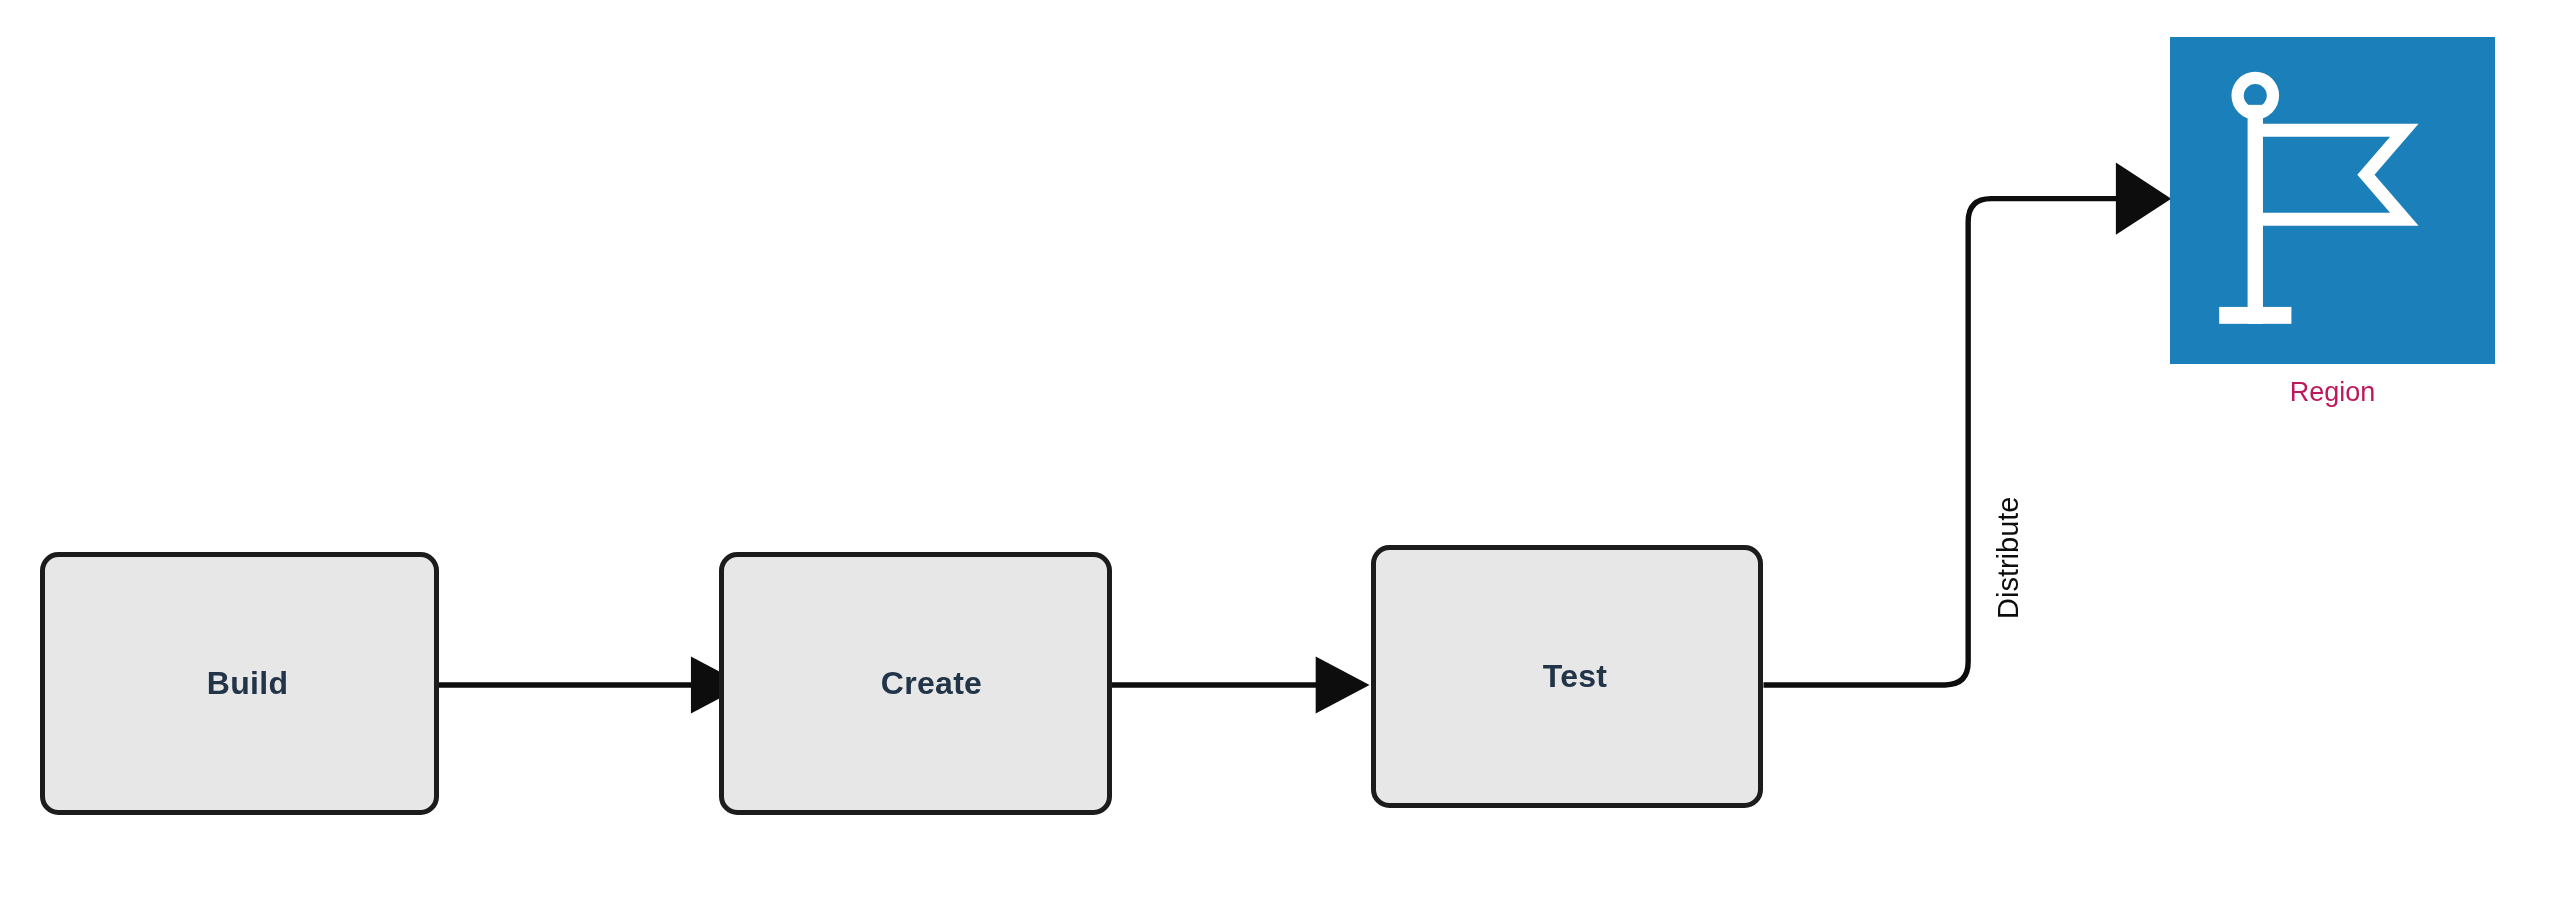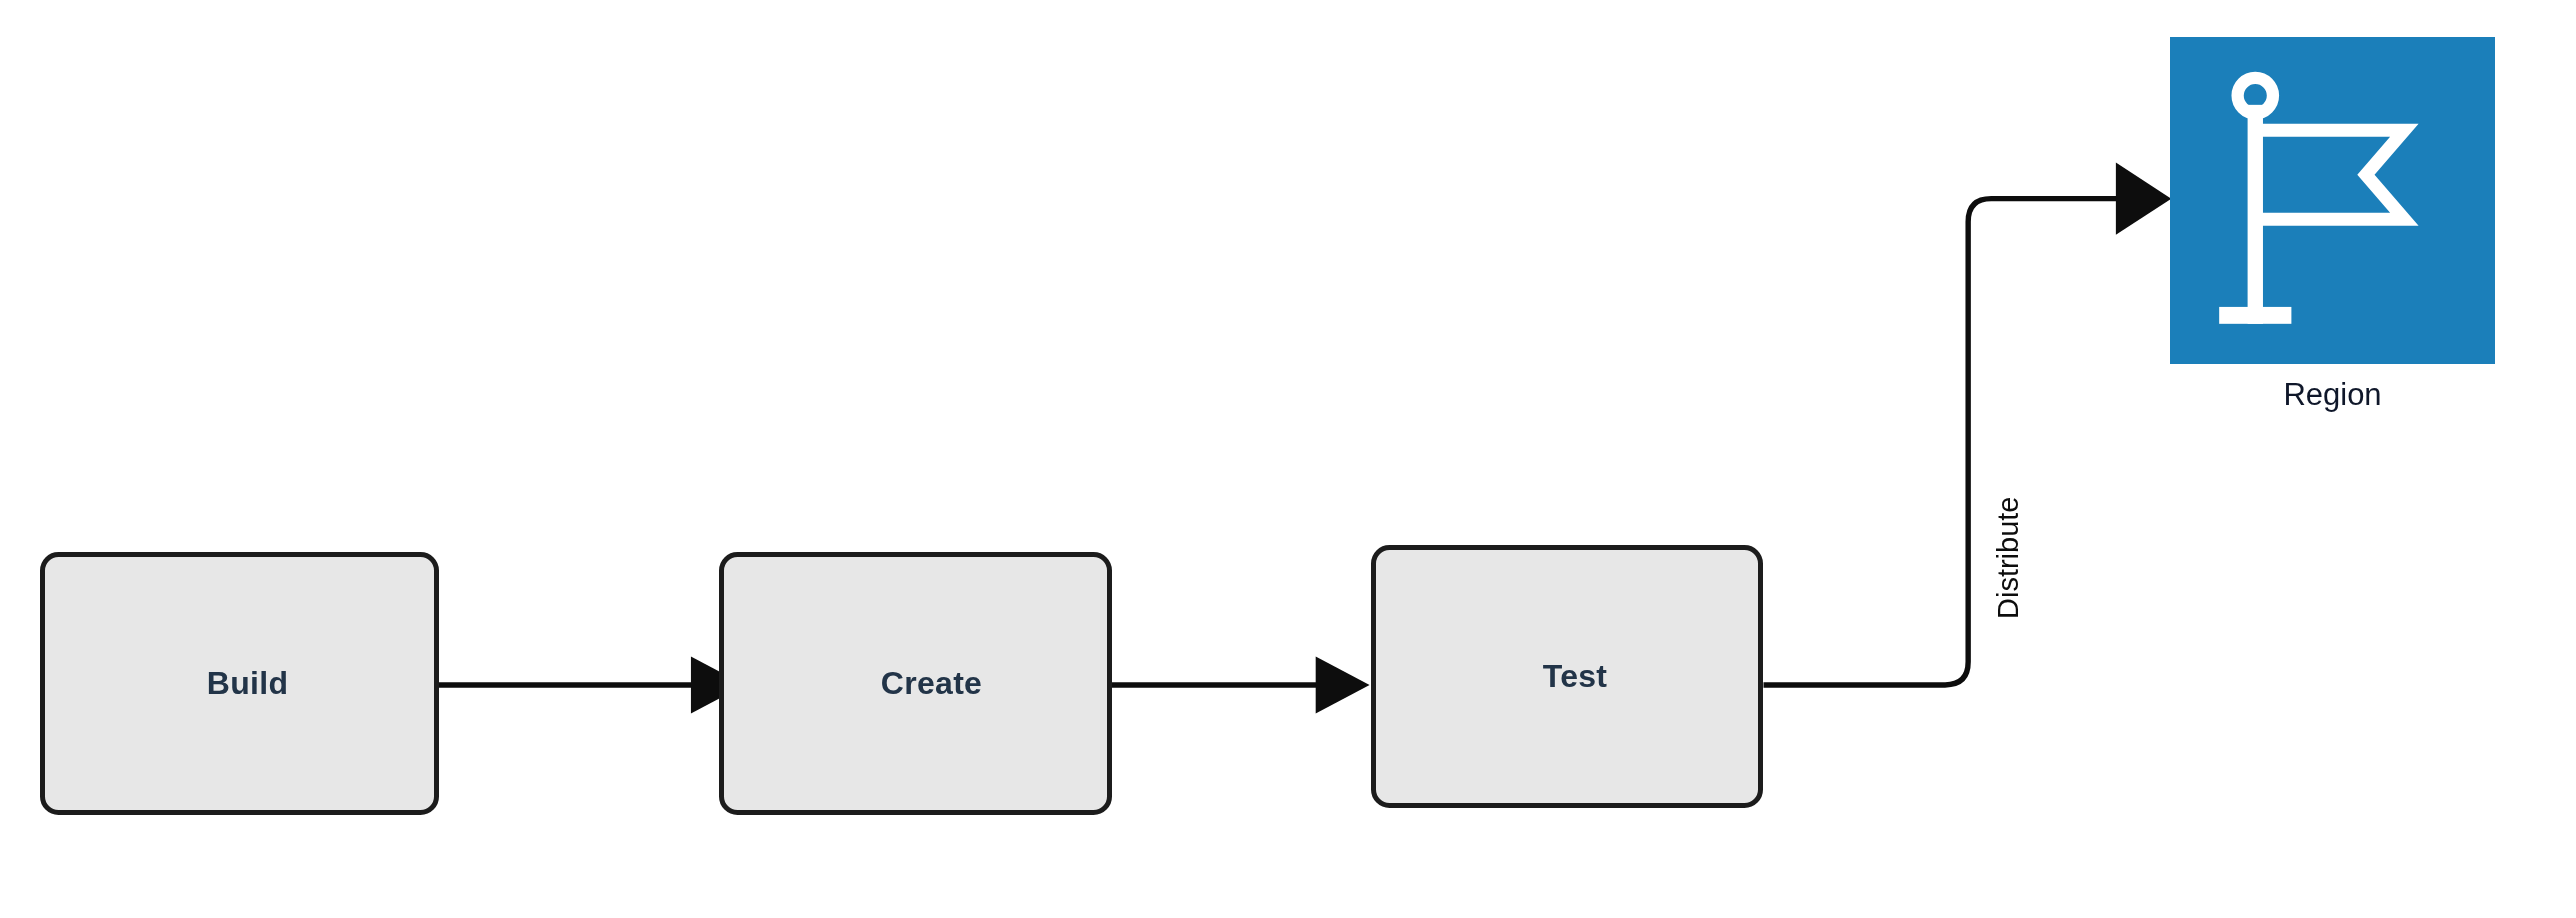--- a/index.html
+++ b/index.html
@@ -64,23 +64,23 @@
   .region-tile {
     position: absolute;
     left: 0;
     top: 0;
     background: #1B7FBA;
   }
   .region-caption {
     position: absolute;
     text-align: center;
     font-family: "Liberation Sans", sans-serif;
-    font-size: 31px;
+    font-size: 27px;
     font-weight: normal;
-    color: #0f172a;
+    color: #be185d;
     white-space: nowrap;
     user-select: none;
   }
   #flag-icon {
     position: absolute;
   }
 </style>
 </head>
 <body>
 

